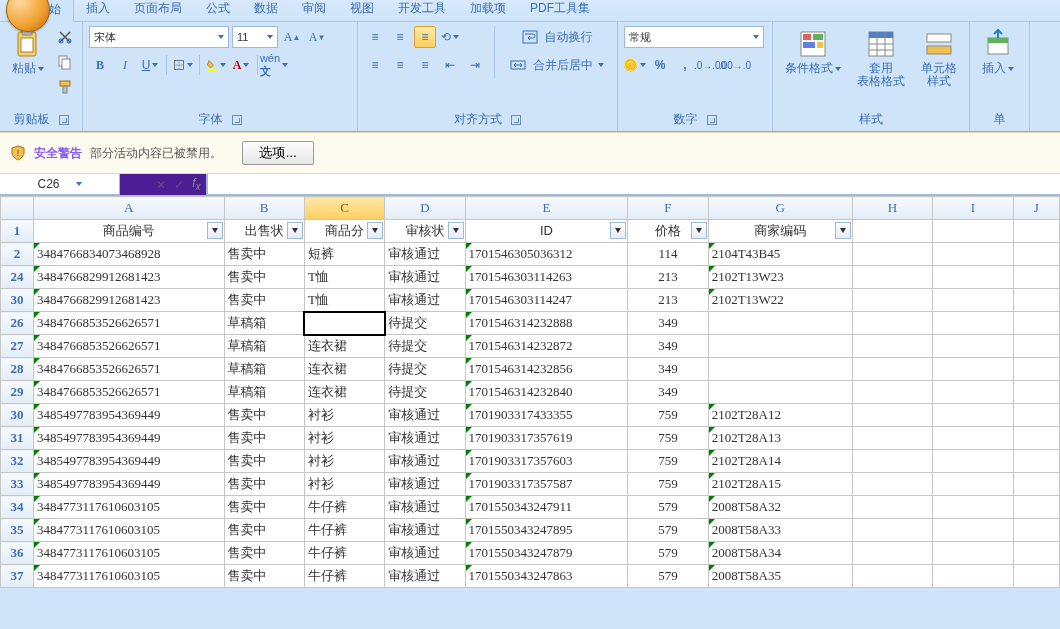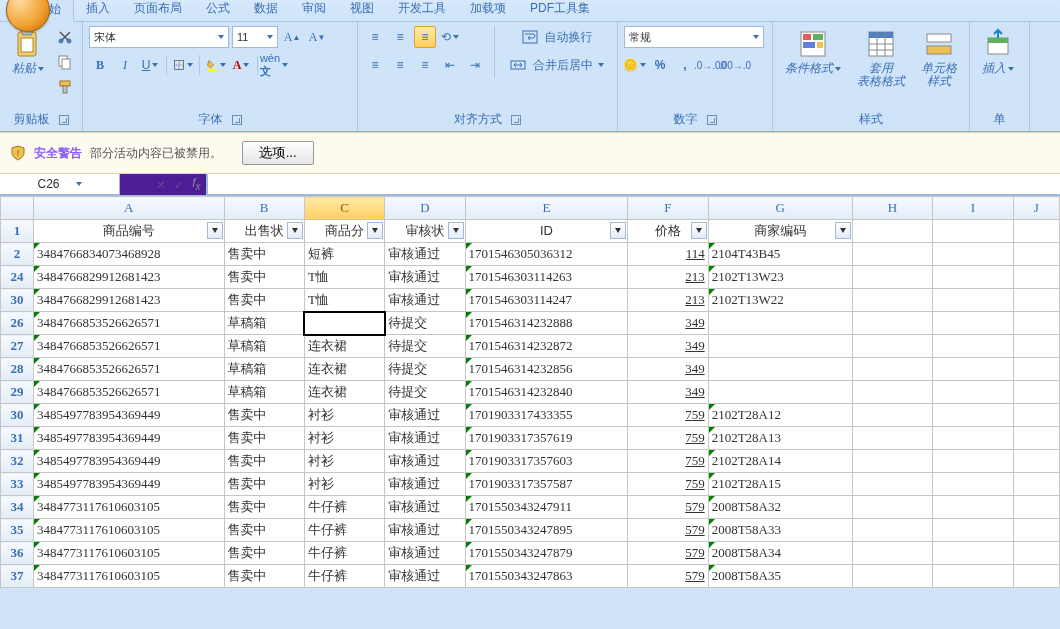--- a/index.html
+++ b/index.html
@@ -9,21 +9,21 @@
   .orb{position:absolute;left:6px;top:-12px;width:44px;height:44px;border-radius:50%;background:radial-gradient(circle at 30% 30%,#ffd9a0,#f0a030 60%,#c06000);border:1px solid #a06000;box-shadow:0 1px 2px rgba(0,0,0,.3);}
   .tab{padding:3px 12px;color:#3b6fb5;cursor:pointer;}
   .tab.active{background:#cfe4f8;border:1px solid #a9c6e6;border-bottom:1px solid #cfe4f8;border-radius:4px 4px 0 0;color:#3b6fb5;font-weight:normal;margin-bottom:-1px;}
   
   .ribbon{display:flex;background:#cfe4f8;border-bottom:1px solid #8faed0;height:110px;}
   .group{border-right:1px solid #aec8e4;display:flex;flex-direction:column;}
   .group-body{flex:1;display:flex;align-items:flex-start;padding:4px 6px 0 6px;gap:4px;}
   .group-label{text-align:center;font-size:12px;color:#3b6fb5;padding:2px 0 3px;}
   .group-label .dlg{display:inline-block;width:10px;height:10px;border:1px solid #6a8fb8;margin-left:9px;vertical-align:middle;position:relative;}
   .group-label .dlg::after{content:"";position:absolute;right:1px;bottom:1px;width:4px;height:4px;border-right:1px solid #6a8fb8;border-bottom:1px solid #6a8fb8;}
-  .big-btn{display:flex;flex-direction:column;align-items:center;justify-content:flex-start;padding:2px 6px;min-width:40px;cursor:pointer;color:#3b6fb5;font-style:italic;}
+  .big-btn{display:flex;flex-direction:column;align-items:center;justify-content:flex-start;padding:2px 6px;min-width:40px;cursor:pointer;color:#3b6fb5;}
   .big-btn .ico{width:32px;height:32px;margin-bottom:2px;}
   .big-btn .cap{font-size:12px;line-height:13px;text-align:center;}
   .dd-arrow{display:inline-block;width:0;height:0;border-left:3px solid transparent;border-right:3px solid transparent;border-top:4px solid #3b6fb5;margin-left:2px;vertical-align:middle;}
   .col{display:flex;flex-direction:column;gap:3px;}
   .row{display:flex;align-items:center;gap:3px;}
   .smbtn{width:22px;height:22px;border:1px solid transparent;border-radius:2px;display:flex;align-items:center;justify-content:center;cursor:pointer;color:#3b6fb5;}
   .smbtn.lit{background:linear-gradient(#ffe9a8,#ffcf60);border:1px solid #e0a030;}
   .sel{height:22px;border:1px solid #9fb9d6;background:#fff;display:flex;align-items:center;padding:0 4px;font-size:11px;}
   .sel .dd-arrow{margin-left:auto;}
   .icon-generic{width:16px;height:16px;}
@@ -44,21 +44,21 @@
   table.sheet th,table.sheet td{border:1px solid #c6c6c6;height:23px;padding:0 3px;font-size:13px;font-family:"SimSun",serif;overflow:hidden;white-space:nowrap;}
   table.sheet thead th{background:linear-gradient(#f6faff,#e3ecf7);color:#3b6fb5;text-align:center;font-weight:normal;}
   table.sheet .rowhdr{background:linear-gradient(#f6faff,#e3ecf7);color:#3b6fb5;text-align:center;width:32px;}
   .corner{width:32px;background:linear-gradient(#f6faff,#e3ecf7);}
   .colA{width:185px;} .colB{width:78px;} .colC{width:78px;} .colD{width:78px;}
   .colE{width:158px;} .colF{width:78px;} .colG{width:140px;} .colH{width:78px;}
   .colI{width:78px;} .colJ{width:45px;}
   .hdr-cell{position:relative;text-align:center;}
   .flt{position:absolute;right:1px;top:2px;width:16px;height:17px;border:1px solid #9fb9d6;background:linear-gradient(#fefefe,#e3ecf7);display:flex;align-items:center;justify-content:center;}
   .flt::after{content:"";width:0;height:0;border-left:3px solid transparent;border-right:3px solid transparent;border-top:5px solid #333;}
-  .num{text-align:right;text-decoration:underline;}
+  .num{text-align:center;}
   .txt{text-align:left;}
   .green-tick{position:relative;}
   .green-tick::before{content:"";position:absolute;left:0;top:0;width:0;height:0;border-top:6px solid #008000;border-right:6px solid transparent;}
   .sel-row .rowhdr{background:linear-gradient(#ffe9a8,#ffcf60);color:#8a5a00;}
   .sel-col{background:linear-gradient(#ffe9a8,#ffcf60)!important;color:#8a5a00!important;}
   .sel-cell{outline:2px solid #000;outline-offset:-1px;}
   
   svg{display:block;}
 </style>
 </head>

